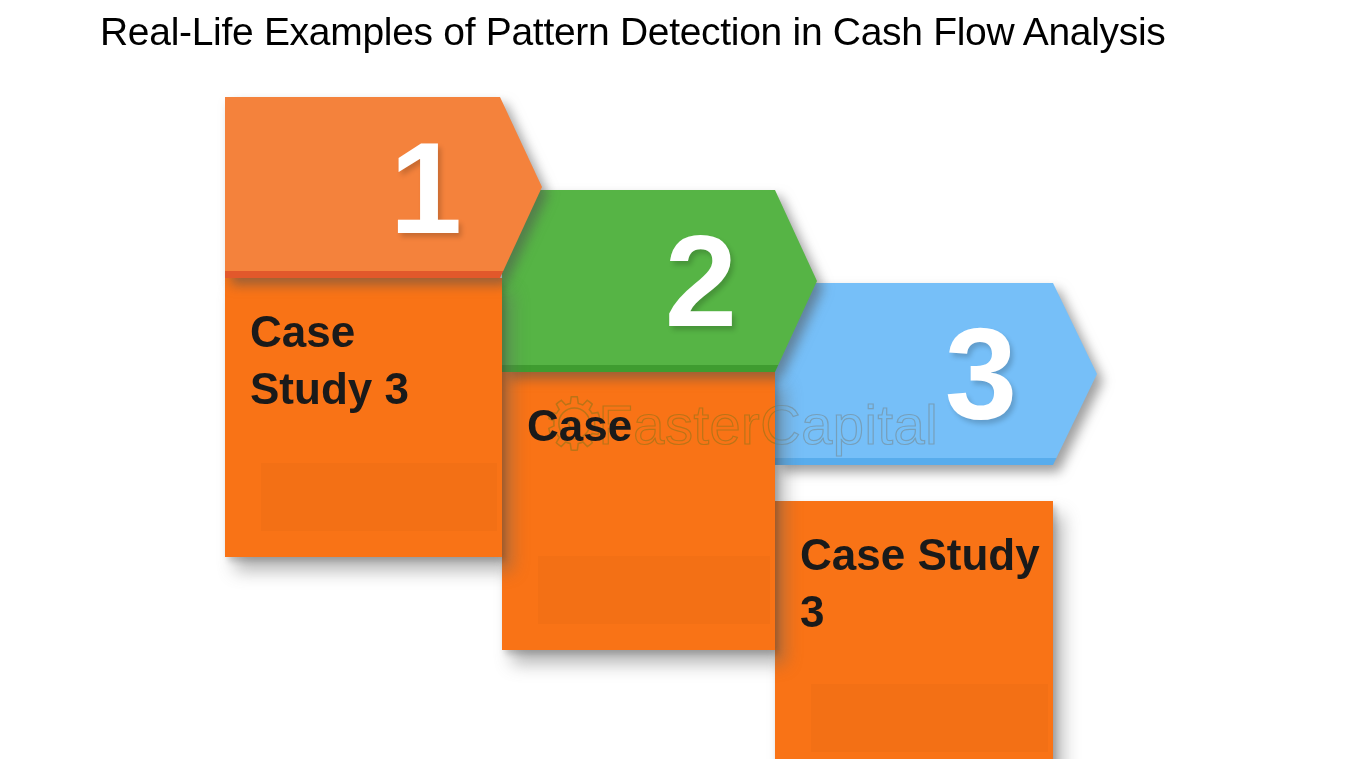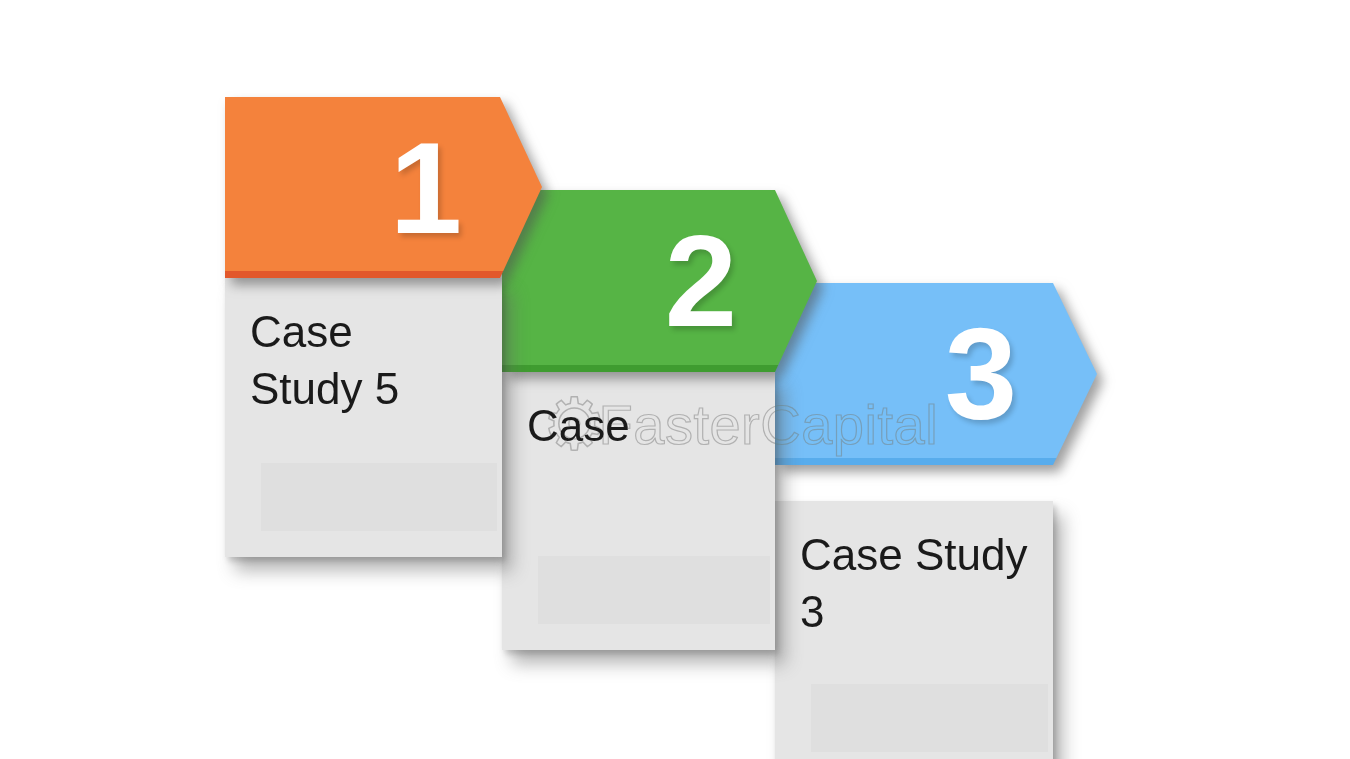--- a/index.html
+++ b/index.html
@@ -28,22 +28,23 @@
   .a2 .arrow-shape { clip-path:polygon(0 0, 273px 0, 315px 91px, 273px 182px, 0 182px); }
   .a3 .arrow-shape { clip-path:polygon(0 0, 278px 0, 322px 91px, 278px 182px, 0 182px); }
   .num {
     position:absolute; right:80px; top:50%; transform:translateY(-50%);
     font-size:130px; font-weight:700; line-height:1; color:var(--nc,#fff);
     text-shadow:3px 4px 5px rgba(0,0,0,0.18);
   }
 
   
   .card {
-    position:absolute; background:#e5e5e5;
+    position:absolute; background:#f97316;
     box-shadow:3px 4px 6px rgba(0,0,0,0.18), 10px 14px 16px rgba(100,100,100,0.45);
+    font-weight:bold;
   }
   .c1 { left:225px; top:278px; width:277px; height:279px; z-index:7; }
   .c2 { left:502px; top:372px; width:273px; height:278px; z-index:3; }
   .c3 { left:775px; top:465px; width:278px; height:277px; z-index:1;margin-top:36px; }
   .card-label {
     position:relative; z-index:2; padding:26px 8px 0 25px;
     font-size:44px; line-height:129%; color:#1a1a1a;
   }
   .inner-shade {
     position:absolute; left:36px; right:5px; bottom:26px; height:68px;
@@ -62,20 +63,21 @@
   .wm-text {
     font-size:56px; letter-spacing:0.5px; margin-left:-8px;
     color:rgba(255,255,255,0.05); -webkit-text-stroke:1.2px rgba(125,125,125,0.5);
   }
 </style>
 </head>
 <body>
 
 <div class="stage">
 
+  <h1 class="page-title">Real-Life Examples of Pattern Detection in Cash Flow Analysis</h1>
 
   <div class="card c3">
     <div class="card-label">
       <div>Case Study</div>
       <div>3</div>
     </div>
     <div class="inner-shade"></div>
   </div>
   <div class="arrow a3" style="--c: #76BFF8; --cd: #58ACEC; --nc: #FFFFFF;">
     <div class="arrow-shape">
@@ -97,21 +99,21 @@
 
   <div class="arrow a2" style="--c: #56B445; --cd: #3F9C30; --nc: #FFFFFF;">
     <div class="arrow-shape">
       <div class="num">2</div>
     </div>
   </div>
 
   <div class="card c1">
     <div class="card-label">
       <div>Case</div>
-      <div>Study 5</div>
+      <div>Study 3</div>
     </div>
     <div class="inner-shade"></div>
   </div>
   <div class="arrow a1" style="--c: #F4823C; --cd: #E2582B; --nc: #FFFFFF;">
     <div class="arrow-shape">
       <div class="num">1</div>
     </div>
   </div>
 
 </div>

